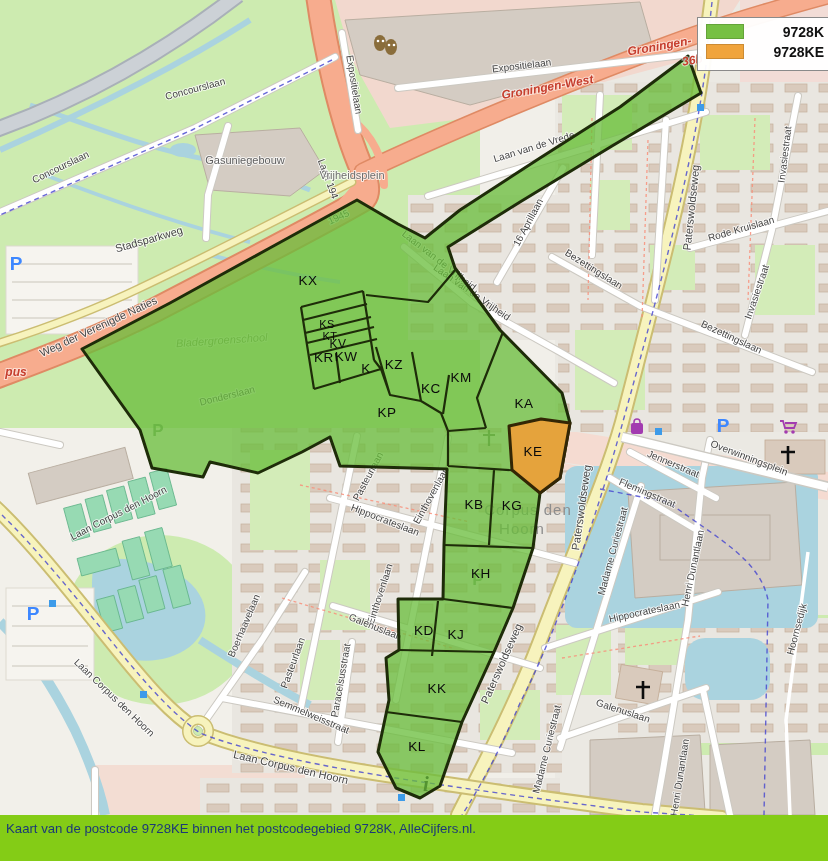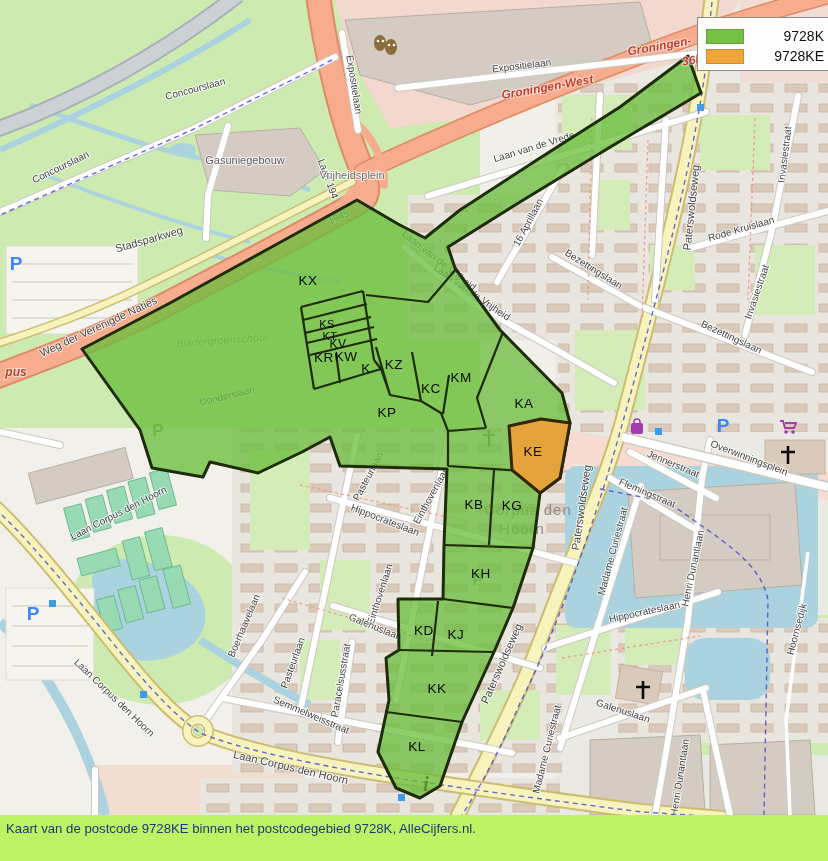--- a/index.html
+++ b/index.html
@@ -26,27 +26,27 @@
   .scase{fill:none;stroke:#df8a64;stroke-linecap:round;stroke-linejoin:round;}
   .sfill{fill:none;stroke:#f7ac8e;stroke-linecap:round;stroke-linejoin:round;}
   .bld{fill:#d9cabc;stroke:#c2ab95;stroke-width:.8;}
   .bldg{fill:#d4ccc3;stroke:#b9aea1;stroke-width:1;}
   .mint{fill:#97dab3;stroke:#62b389;stroke-width:.8;}
   .reddash{fill:none;stroke:#f88f7a;stroke-width:1.3;stroke-dasharray:3 3;opacity:.85;}
   .bluedash{fill:none;stroke:#4343cf;stroke-width:1.4;stroke-dasharray:5 4;opacity:.8;}
   
   #legend{position:absolute;left:697px;top:17px;width:118px;background:rgba(255,255,255,.96);
           border:1px solid #8a8a8a;padding:6px 8px 6px 8px;z-index:5;}
-  .lrow{display:flex;align-items:flex-end;gap:8px;height:20px;}
+  .lrow{display:flex;align-items:flex-start;gap:8px;height:20px;font-weight:bold;}
   .sw{width:36px;height:13px;display:inline-block;border:1px solid rgba(0,0,0,.15);}
   .sw0{background:#76c043;}
   .sw1{background:#f0a43c;}
   .llab{font-size:14px;color:#111;flex:1;text-align:right;}
   
-  #caption{position:absolute;left:0;top:815px;width:828px;height:46px;background:#bef264;
+  #caption{position:absolute;left:0;top:815px;width:828px;height:46px;background:#84cc16;
            color:#1c3977;font-size:13.2px;line-height:1.45;padding:4px 0 18px 6px;box-sizing:border-box;}
 </style>
 </head>
 <body>
 
 <div id="frame">
   <svg id="map" viewBox="0 0 828 815" xmlns="http://www.w3.org/2000/svg">
     <defs>
       <pattern id="bp" width="34" height="20" patternUnits="userSpaceOnUse">
         <rect width="34" height="20" fill="#e9e6e0"></rect>

